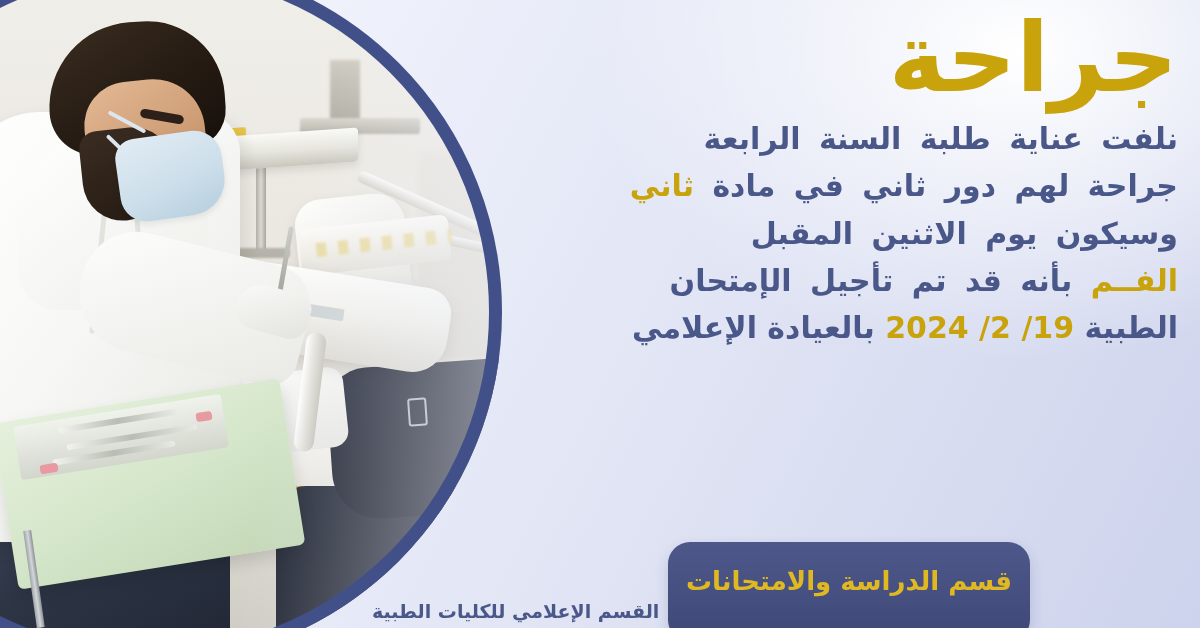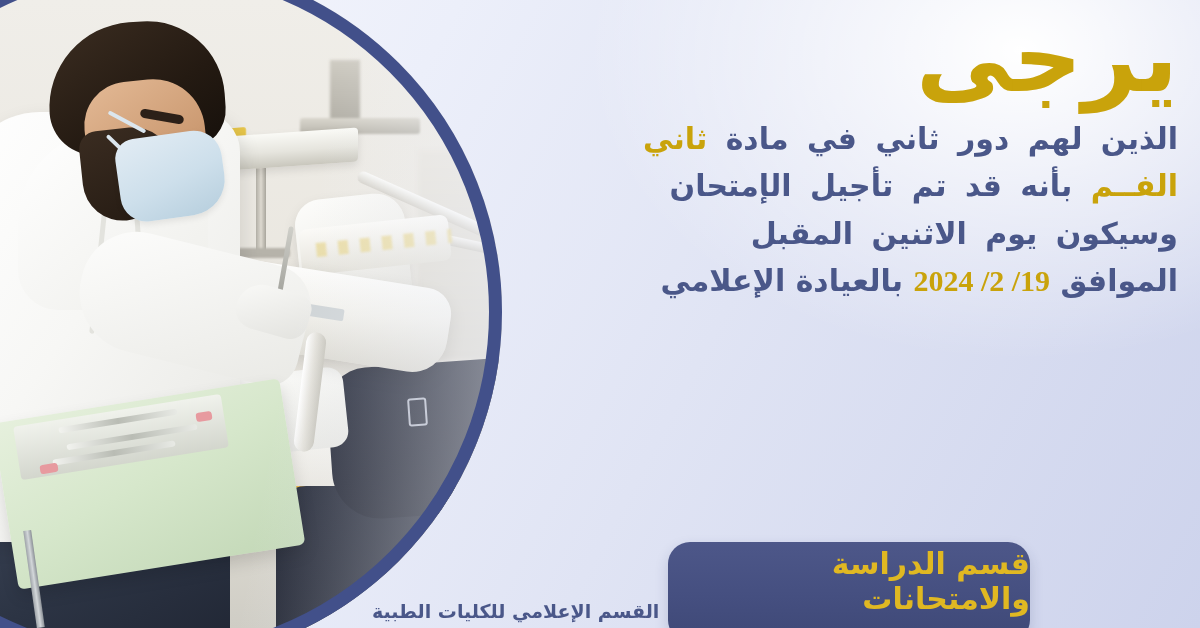--- a/index.html
+++ b/index.html
@@ -338,40 +338,40 @@
   }
   .body-line {
     display: block;
     white-space: nowrap;
   }
   .body-line.stretch {
     letter-spacing: .5px;
     word-spacing: 8px;
   }
   .gold { color: #C9A30B; }
-  .num { unicode-bidi: embed; direction: ltr; display: inline-block; font-family: Liberation Serif, serif; }
+  .num { unicode-bidi: embed; direction: ltr; display: inline-block; }
 
   .badge {
     position: absolute;
     right: 148px;
     bottom: -14px;
     width: 362px;
     height: 100px;
     border-radius: 22px;
     background: linear-gradient(180deg, #4D5789 0%, #454F80 55%, #3E4876 100%);
     box-shadow: 0 6px 14px rgba(40,50,100,.18);
     display: flex;
     align-items: center;
     justify-content: center;
     padding-bottom: 22px;
     box-sizing: border-box;
   }
   .badge-label {
     color: #E0B822;
-    font-size: 30px;
+    font-size: 26px;
     font-weight: bold;
     letter-spacing: .3px;
   }
 
   .credit {
     position: absolute;
     left: 372px;
     bottom: 6px;
     width: 330px;
     text-align: left;
@@ -449,34 +449,37 @@
 
       <div class="stool-pole"></div>
       <div class="photo-haze"></div>
     </div>
   </div>
 
   <div class="arc-ring"></div>
 
   <div class="content">
 
-    <h1 class="headline">يرجى</h1>
+    <h1 class="headline">جراحة</h1>
 
     <div class="body-block">
       <span class="body-line stretch">
-        <span>الذين لهم دور ثاني في مادة </span><span class="gold">ثاني</span>
+        <span>نلفت عناية طلبة السنة الرابعة</span>
+      </span>
+      <span class="body-line stretch">
+        <span>جراحة لهم دور ثاني في مادة </span><span class="gold">ثاني</span>
+      </span>
+      <span class="body-line stretch">
+        <span>وسيكون يوم الاثنين المقبل</span>
       </span>
       <span class="body-line stretch">
         <span class="gold">الفــم</span><span> بأنه قد تم تأجيل الإمتحان</span>
       </span>
-      <span class="body-line stretch">
-        <span>وسيكون يوم الاثنين المقبل</span>
-      </span>
       <span class="body-line">
-        <span>الموافق </span><span class="gold num">2024 /2 /19</span><span> بالعيادة الإعلامي</span>
+        <span>الطبية </span><span class="gold num">2024 /2 /19</span><span> بالعيادة الإعلامي</span>
       </span>
     </div>
 
     <div class="badge">
       <span class="badge-label">قسم الدراسة والامتحانات</span>
     </div>
   </div>
 
   <div class="credit">القسم الإعلامي للكليات الطبية</div>
 

